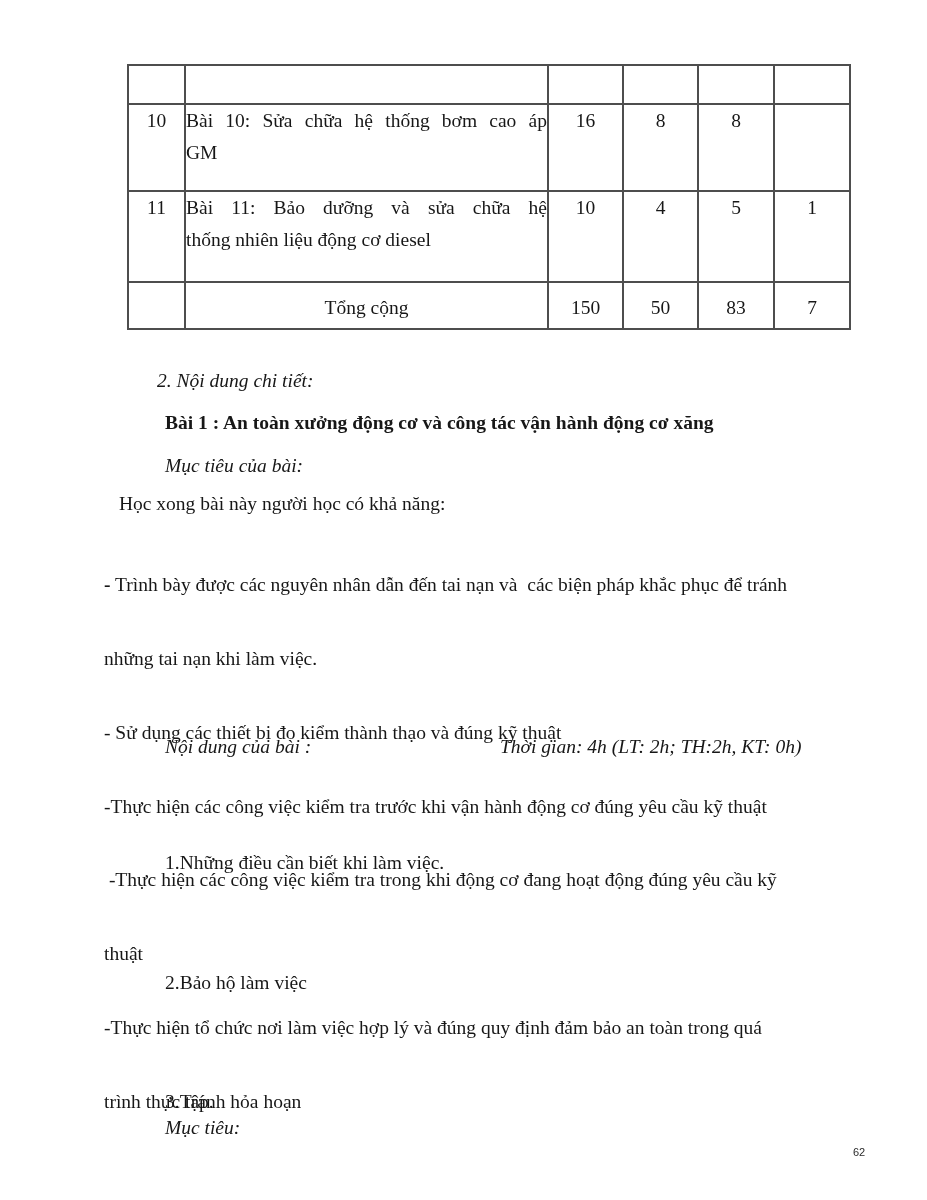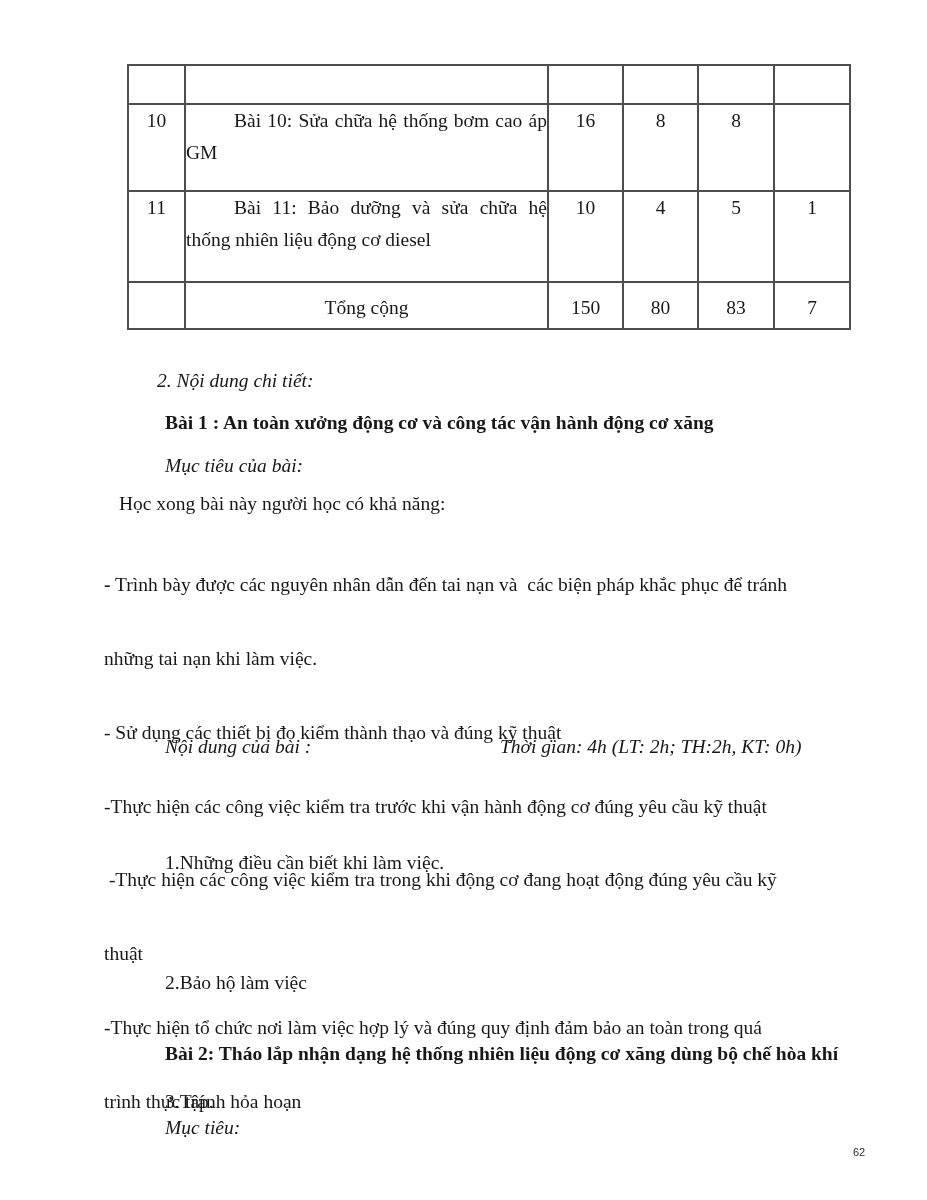--- a/index.html
+++ b/index.html
@@ -20,21 +20,21 @@
   }
   table.schedule td{
     border:2px solid #4e4e4e;
     padding:0;
     vertical-align:top;
     line-height:32px;
     overflow:hidden;
   }
   td.stt,td.num{text-align:center;padding-top:7px;}
   td.desc{padding:7px 9px 0 9px;}
-  .jline{display:block;text-align:justify;text-align-last:justify;margin-left:48px;}
+  .jline{display:block;text-align:justify;text-align-last:justify;}
   .l2{display:block;}
   tr.total td{vertical-align:middle;padding-top:4px;line-height:normal;font-family:Liberation Serif, serif;}
   tr.total td.desc{text-align:center;}
   
   .t{position:absolute;white-space:pre;line-height:1.18;}
   .italic{font-style:italic;}
   .bold{font-weight:bold;}
   .objectives{
     position:absolute;left:104px;top:524px;
     white-space:pre;line-height:24.6px;
@@ -91,21 +91,21 @@
       </td>
       <td class="num">10</td>
       <td class="num">4</td>
       <td class="num">5</td>
       <td class="num">1</td>
     </tr>
     <tr class="total" style="height:47px">
       <td class="stt"></td>
       <td class="desc">Tổng cộng</td>
       <td class="num">150</td>
-      <td class="num">80</td>
+      <td class="num">50</td>
       <td class="num">83</td>
       <td class="num">7</td>
     </tr>
   </tbody>
     </table>
 
   <div class="t italic" style="left:157px;top:369px">2. Nội dung chi tiết:</div>
 
   <div class="t bold" style="left:165px;top:411px">Bài 1 : An toàn xưởng động cơ và công tác vận hành động cơ xăng</div>
 
@@ -130,19 +130,18 @@
   <div class="content-items">
     <div>1.Những điều cần biết khi làm việc.</div>
     <div>2.Bảo hộ làm việc</div>
     <div>3.Tránh hỏa hoạn</div>
     
     
     
     
   </div>
 
-  <div class="t bold" style="left:165px;top:1042px">Bài 2: Tháo lắp nhận dạng hệ thống nhiên liệu động cơ xăng dùng bộ chế hòa khí</div>
 
   <div class="t italic" style="left:165px;top:1116px">Mục tiêu:</div>
 
   <div class="pagenum">62</div>
 
 </div>
 
 </body></html>

